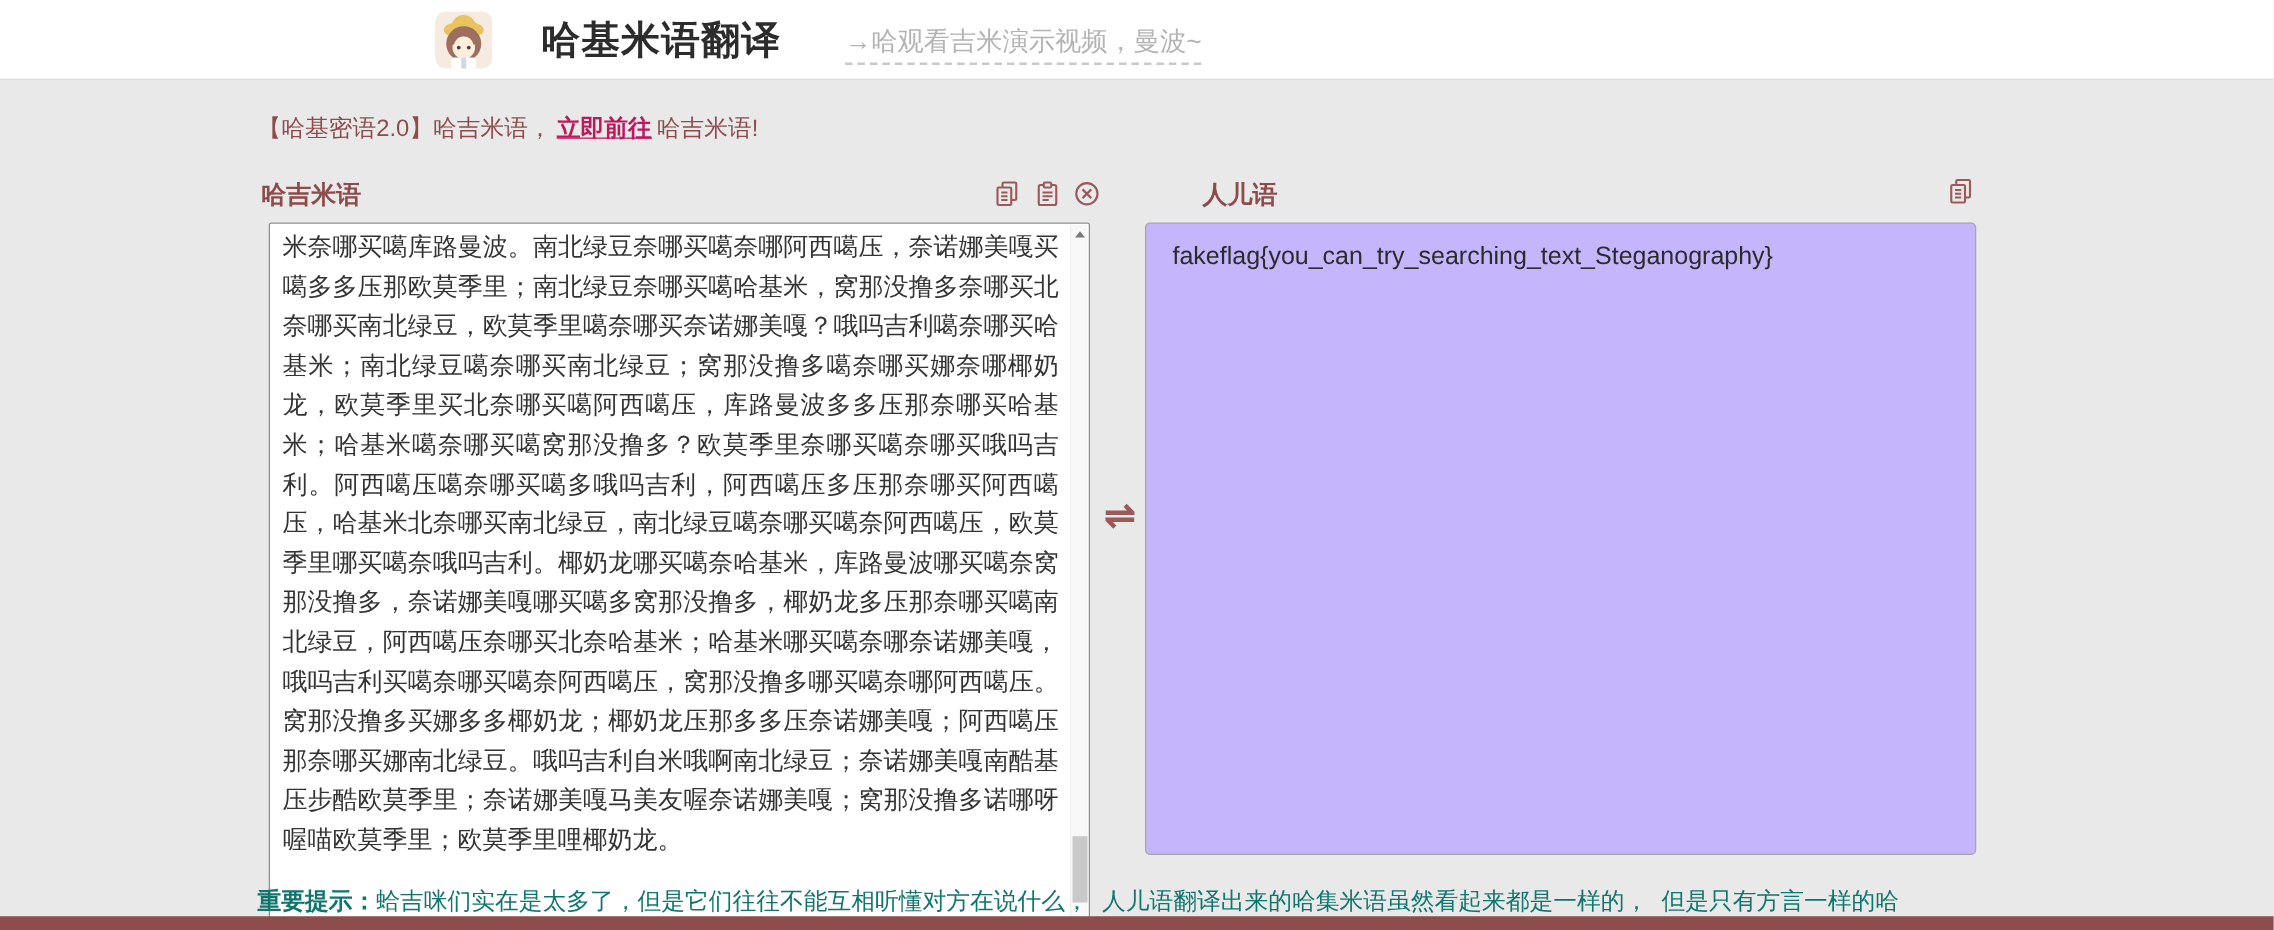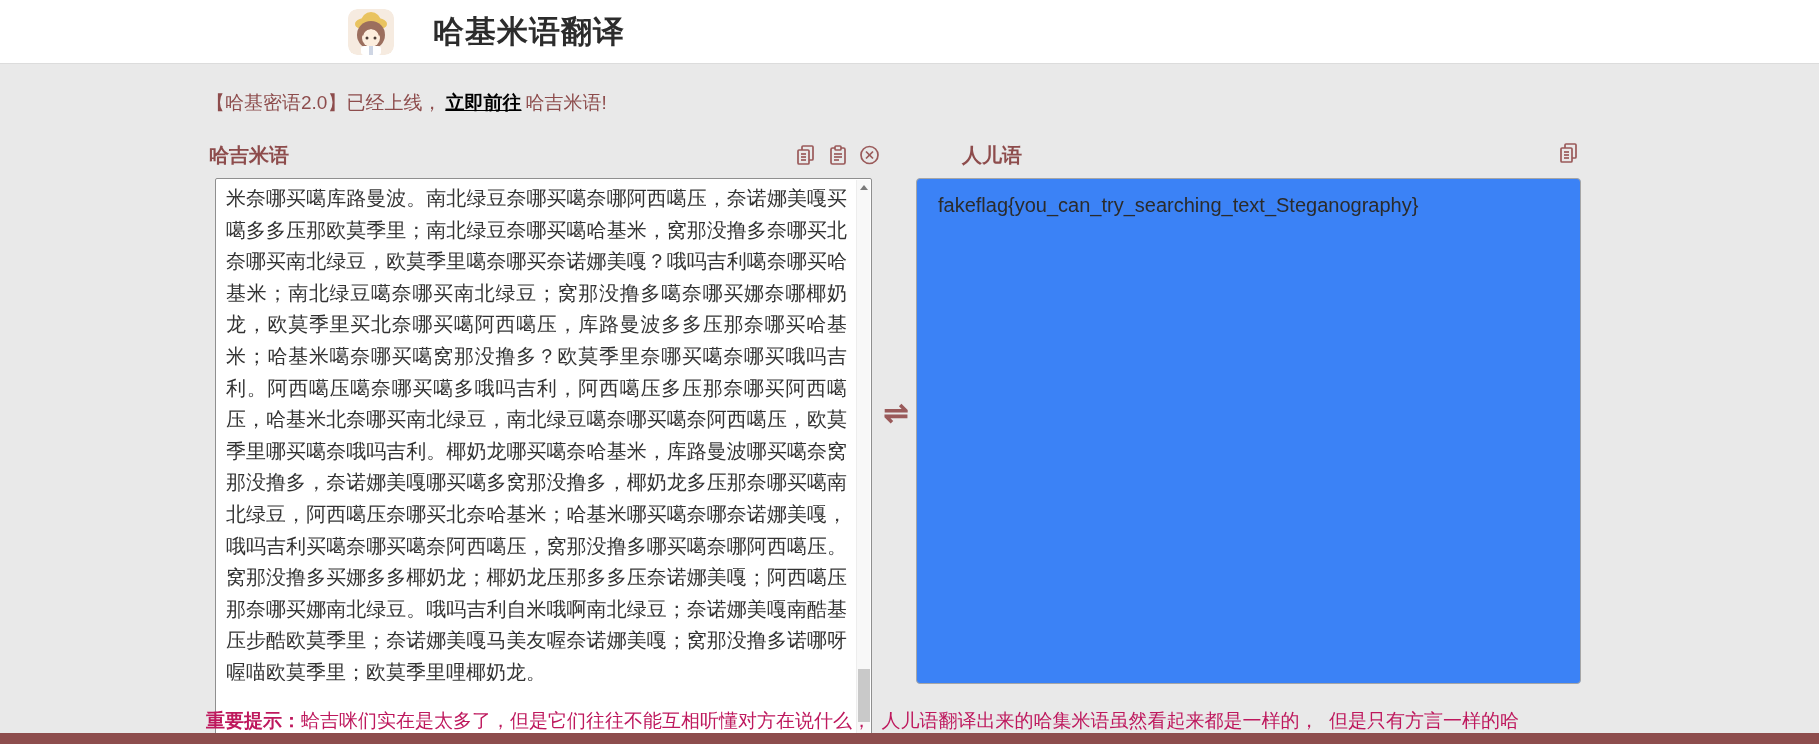--- a/index.html
+++ b/index.html
@@ -29,21 +29,21 @@
     font-size: 21px; color: #b3b3b3; padding-bottom: 3px;
     border-bottom: 2px dashed #c9c9c9; margin-top: 6px;
   }
 
   
   .banner {
     position: absolute; left: 206px; top: 90px;
     font-size: 19px; color: #8d4c4c; white-space: nowrap;
   }
   .banner .cta {
-    font-weight: 700; text-decoration: underline; color: #000000;
+    font-weight: 700; text-decoration: underline; color: #be185d;
     cursor: pointer; margin: 0 4px;
   }
 
   
   .panel-title {
     position: absolute; font-size: 20px; font-weight: 700; color: #8d4c4c; text-align: center;
   }
   .lp-title { left: 209px; top: 142px; }
   .rp-title { left: 962px; top: 142px; }
   .icon-row { position: absolute; display: flex; gap: 9px; align-items: center; }
@@ -88,31 +88,31 @@
   
   .swap {
     position: absolute; left: 874px; top: 392px; width: 44px; height: 40px;
     display: flex; align-items: center; justify-content: center;
     font-size: 30px; color: #9a5a5a; cursor: pointer; font-weight: 700;
   }
 
   
   .out-box {
     position: absolute; left: 916px; top: 178px; width: 665px; height: 506px;
-    background: #3b82f6; border: 1px solid #a6a6a6; border-radius: 4px;
+    background: #c4b5fd; border: 1px solid #a6a6a6; border-radius: 4px;
   }
   .out-text {
     position: absolute; left: 21px; top: 15px; right: 16px;
     font-size: 20px; color: #2b2b2b;
   }
 
   
   .notice {
     position: absolute; left: 206px; top: 708px;
-    font-size: 19px; color: #be185d; white-space: pre;
+    font-size: 19px; color: #0f766e; white-space: pre;
   }
   .notice b { font-weight: 700; }
   .bottom-bar {
     position: absolute; left: 0; top: 733px; width: 100%; height: 11px;
     background: #8d4d4d;
   }
 </style>
 </head>
 <body>
 
@@ -129,24 +129,27 @@
         <path d="M11 27 Q14 16 23 16 Q32 16 35 27 L35 22 Q31 13 23 13 Q15 13 11 22 Z" fill="#9c6f5e"></path>
         <path d="M13 25 q5 -7 10 -5 q-6 0 -8 7 z" fill="#9c6f5e"></path>
         <path d="M33 25 q-5 -7 -10 -5 q6 0 8 7 z" fill="#9c6f5e"></path>
         <circle cx="19" cy="29" r="1.5" fill="#4e3e38"></circle>
         <circle cx="27" cy="29" r="1.5" fill="#4e3e38"></circle>
         <rect x="13" y="37" width="20" height="9" rx="3" fill="#ffffff"></rect>
         <rect x="21" y="37" width="4" height="9" fill="#cfd6e4"></rect>
       </svg>
     </div>
     <div class="app-title">哈基米语翻译</div>
+    <a class="demo-link">
+      <span>→哈观看吉米演示视频，曼波~</span>
+    </a>
   </div>
 
   <div class="banner">
-    <span>【哈基密语2.0】已经上线，</span><a class="cta">立即前往</a><span>哈吉米语!</span>
+    <span>【哈基密语2.0】哈吉米语，</span><a class="cta">立即前往</a><span>哈吉米语!</span>
   </div>
 
   <div class="panel-title lp-title">哈吉米语</div>
 
   <div class="icon-row lp-icons">
     <span class="ui-icon">
       <svg width="23" height="24" viewBox="0 0 23 24" fill="none" stroke="#9a5a5a" stroke-width="1.7">
         <rect x="8" y="3" width="11" height="14" rx="1"></rect>
         <rect x="4" y="7" width="11" height="14" rx="1" fill="#e9e9e9"></rect>
         <line x1="7" y1="11" x2="12" y2="11"></line>

